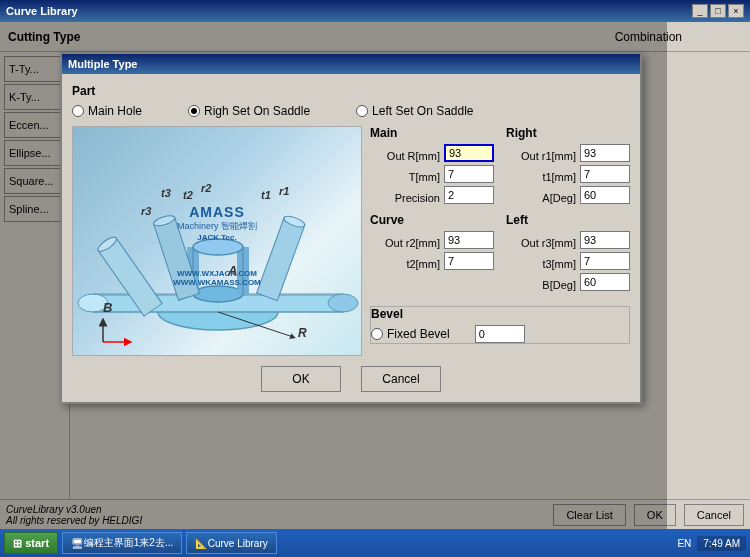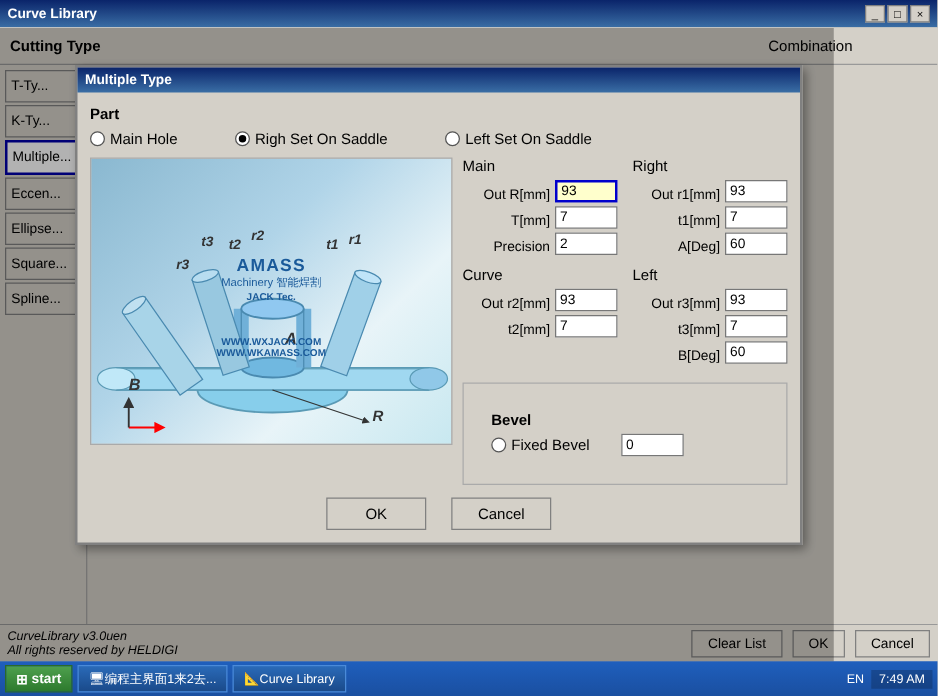--- a/index.html
+++ b/index.html
@@ -180,21 +180,21 @@
     .params-row {
       display: flex;
       gap: 12px;
     }
 
     .param-group {
       flex: 1;
     }
 
     .param-group-title {
-      font-weight: normal;
+      font-weight: bold;
       margin-bottom: 4px;
       font-size: 12px;
     }
 
     .param-field {
       display: flex;
       align-items: flex-end;
       margin-bottom: 3px;
       gap: 4px;
     }
@@ -213,21 +213,21 @@
     }
     .param-input.highlighted {
       border: 2px solid #0000cc;
       background: #ffffcc;
     }
 
     
     .bevel-section {
       margin-top: 6px;
       border: 1px solid #aaa;
-      padding: 22px;
+      padding: 0;
     }
     .bevel-title { font-weight: bold; margin-bottom: 4px; }
     .bevel-row { display: flex; align-items: center; gap: 5px; }
 
     
     .modal-buttons {
       display: flex;
       justify-content: center;
       gap: 20px;
       margin-top: 10px;
@@ -329,21 +329,20 @@
   <div class="cutting-type-bar">
     <span class="cutting-type-label">Cutting Type</span>
     <span class="combination-label">Combination</span>
   </div>
 
   <div class="content-area">
 
     <div class="sidebar">
       <button class="sidebar-btn">T-Ty...</button>
       <button class="sidebar-btn">K-Ty...</button>
-      <button class="sidebar-btn active">Multiple...</button>
       <button class="sidebar-btn">Eccen...</button>
       <button class="sidebar-btn">Ellipse...</button>
       <button class="sidebar-btn">Square...</button>
       <button class="sidebar-btn">Spline...</button>
     </div>
 
     <div class="right-panel">
     </div>
   </div>
 </div>

